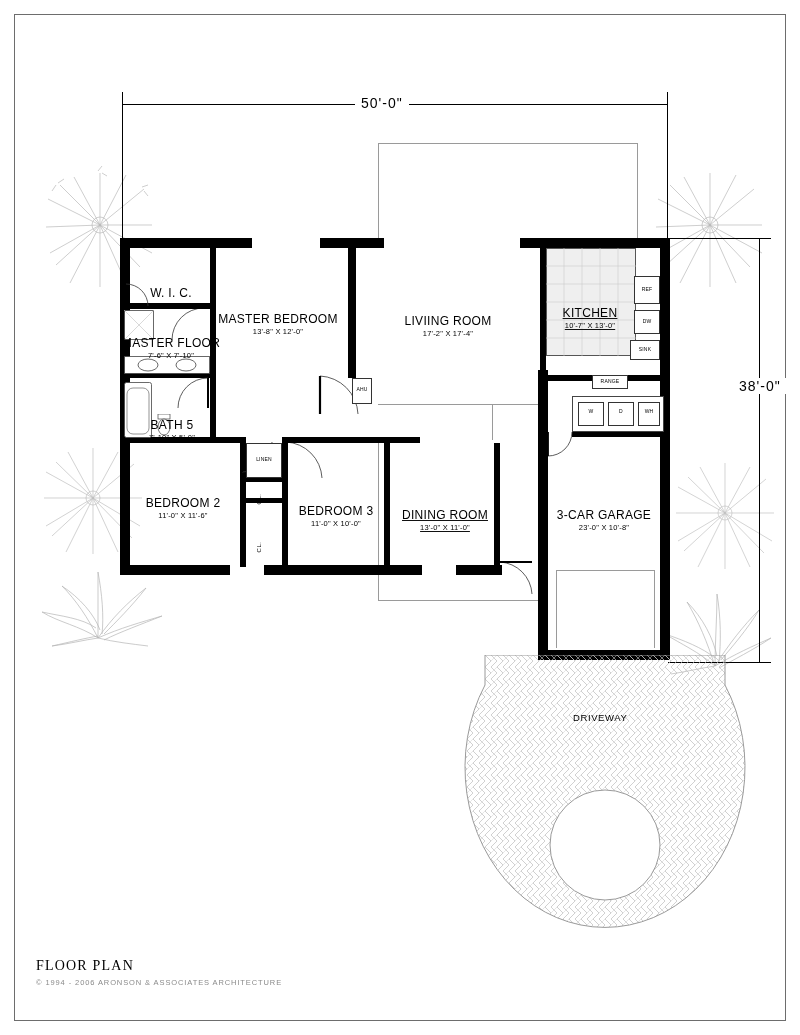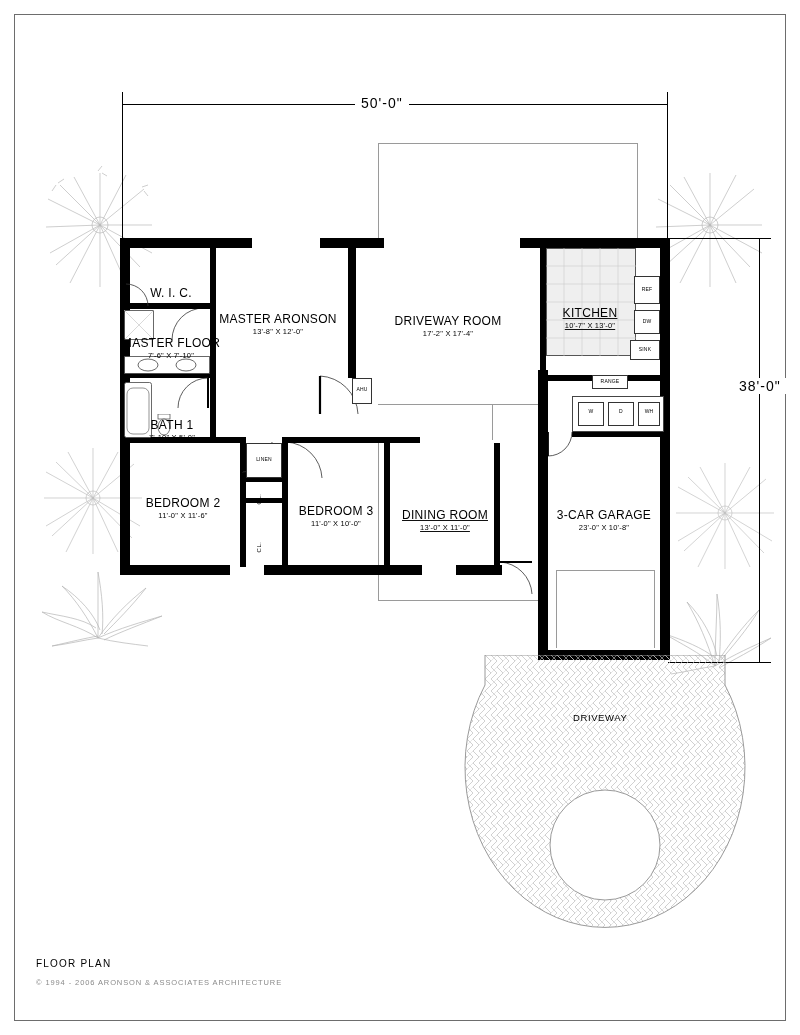--- a/index.html
+++ b/index.html
@@ -96,23 +96,24 @@
   .dim-text {
     position: absolute;
     font-size: 14px;
     letter-spacing: 1px;
     color: #000;
     background: #fff;
     padding: 0 6px;
   }
   .footer-title {
     position: absolute;
-    font-size: 10px;
+    font-size: 14px;
     letter-spacing: 1.2px;
     color: #000;
+    font-family: Liberation Serif, serif;
   }
   .footer-copy {
     position: absolute;
     font-size: 7.5px;
     letter-spacing: 0.9px;
     color: #8a8a8a;
   }
   .driveway-label {
     position: absolute;
     font-size: 9.5px;
@@ -338,36 +339,36 @@
   <div class="thinline" style="left:556px; top:570px; width:98px; height:1px;"></div>
   <div class="thinline" style="left:556px; top:570px; width:1px; height:78px;"></div>
   <div class="thinline" style="left:654px; top:570px; width:1px; height:78px;"></div>
 
   <div class="room-label" style="left:126px; top:286px; width:90px;">
     <div class="room-name">W. I. C.</div>
     <div class="room-dim">7'-10" X 4'-0"</div>
   </div>
 
   <div class="room-label" style="left:208px; top:312px; width:140px;">
-    <div class="room-name">MASTER ARONSON</div>
+    <div class="room-name">MASTER BEDROOM</div>
     <div class="room-dim">13'-8" X 12'-0"</div>
   </div>
 
   <div class="room-label" style="left:116px; top:336px; width:110px;">
     <div class="room-name">MASTER FLOOR</div>
     <div class="room-dim">7'-6" X 7'-10"</div>
   </div>
 
   <div class="room-label" style="left:124px; top:418px; width:96px;">
-    <div class="room-name">BATH 1</div>
+    <div class="room-name">BATH 5</div>
     <div class="room-dim">7'-10" X 5'-0"</div>
   </div>
 
   <div class="room-label" style="left:378px; top:314px; width:140px;">
-    <div class="room-name">DRIVEWAY ROOM</div>
+    <div class="room-name">LIVIING ROOM</div>
     <div class="room-dim">17'-2" X 17'-4"</div>
   </div>
 
   <div class="room-label" style="left:538px; top:306px; width:104px;text-decoration:underline;">
     <div class="room-name">KITCHEN</div>
     <div class="room-dim">10'-7" X 13'-0"</div>
   </div>
 
   <div class="room-label" style="left:128px; top:496px; width:110px;">
     <div class="room-name">BEDROOM 2</div>

